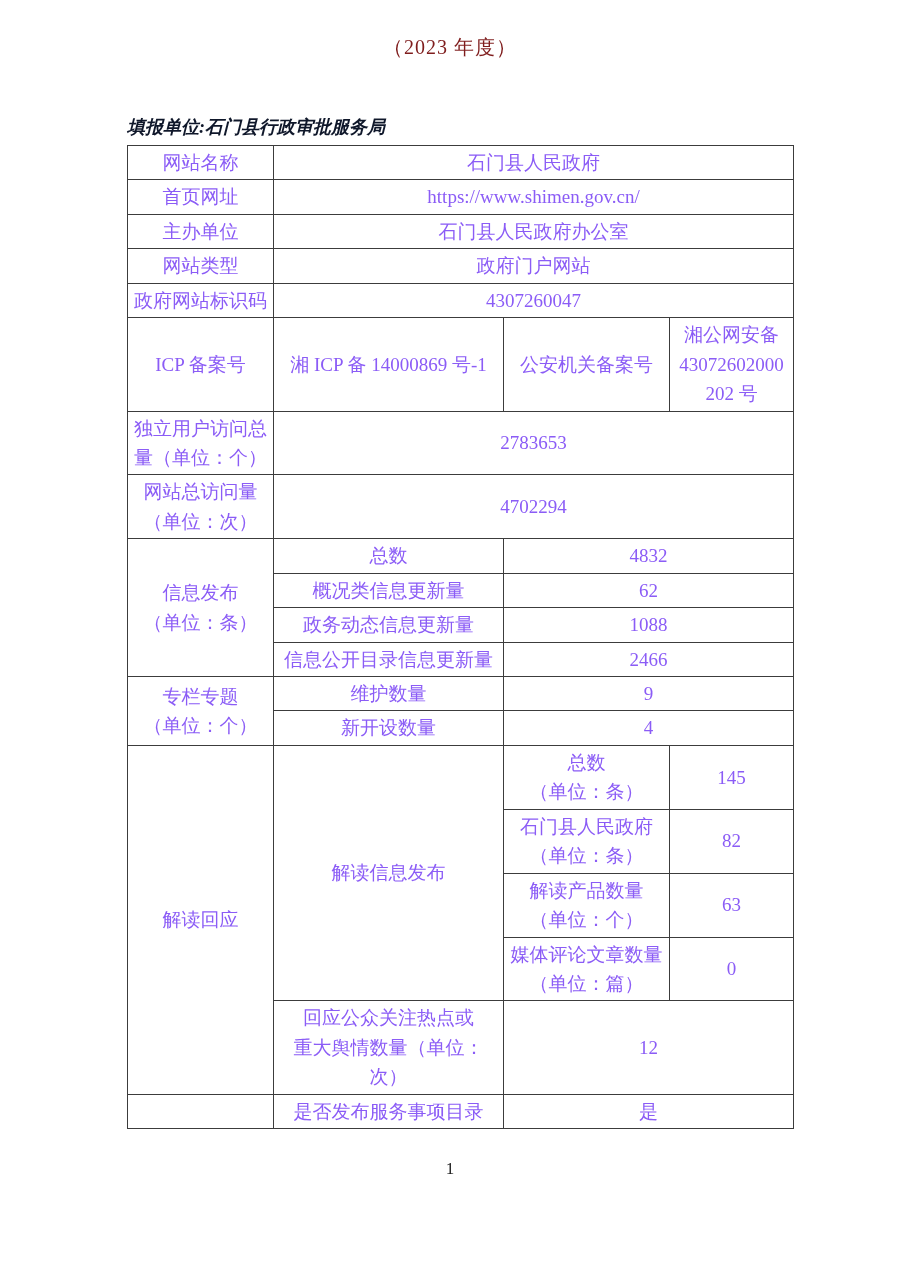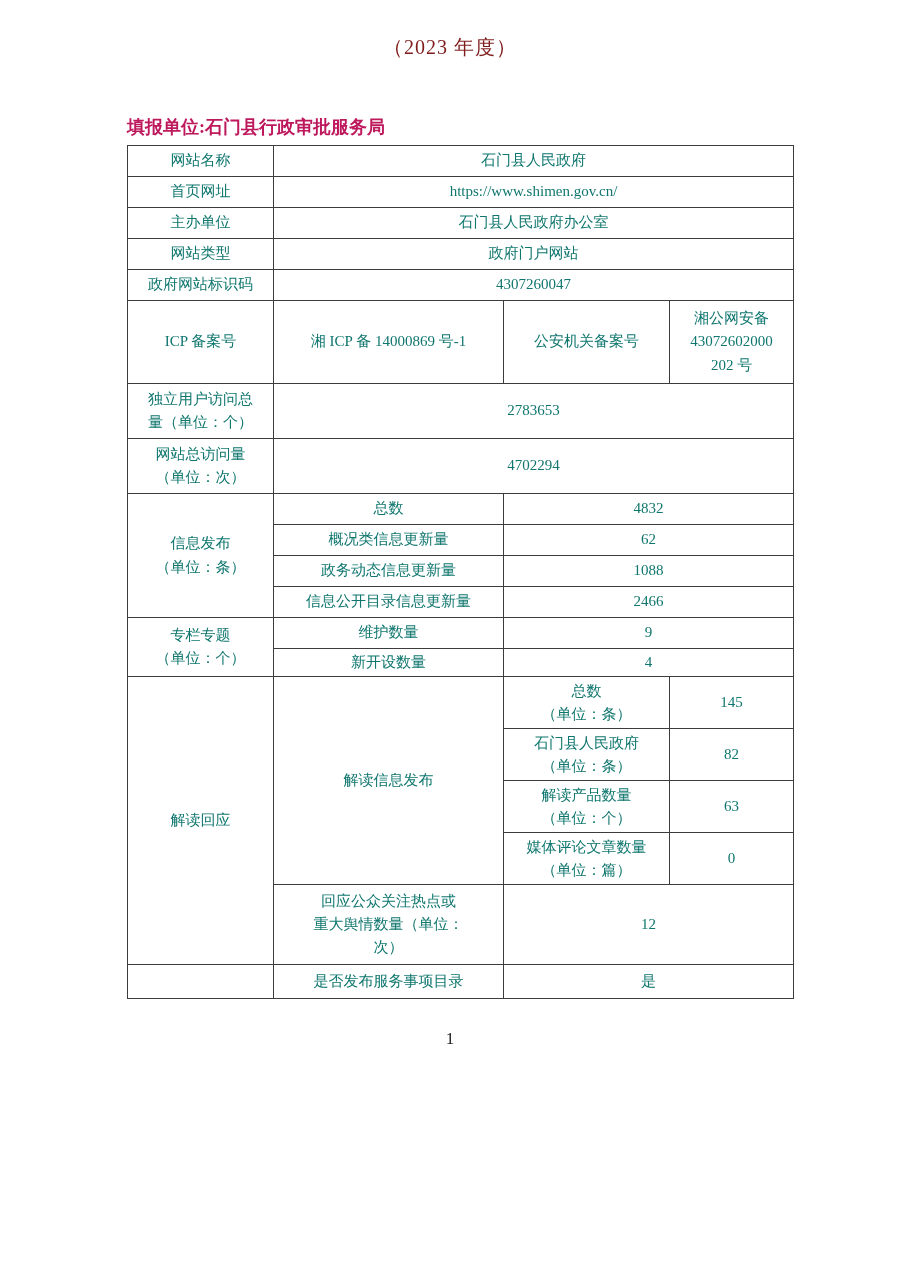--- a/index.html
+++ b/index.html
@@ -29,29 +29,30 @@
     margin-top: 34px;
     text-align: center;
     font-size: 20px;
     letter-spacing: 1px;
     color: #7f1d1d;
   }
   .reporting-unit {
     margin: 54px 0 6px 127px;
     font-size: 18px;
     font-weight: bold;
-    color: #be185d;
+    color: #0f172a;
+    font-style: italic;
   }
   table.report {
     margin-left: 127px;
     border-collapse: collapse;
     table-layout: fixed;
     width: 666px;
-    font-size: 15px;
-    color: #0f766e;
+    font-size: 19px;
+    color: #8b5cf6;
   }
   table.report td {
     border: 1px solid #3c3c3c;
     text-align: center;
     vertical-align: middle;
     padding: 2px 4px;
     line-height: 1.55;
     white-space: pre-line;
     overflow: hidden;
   }

